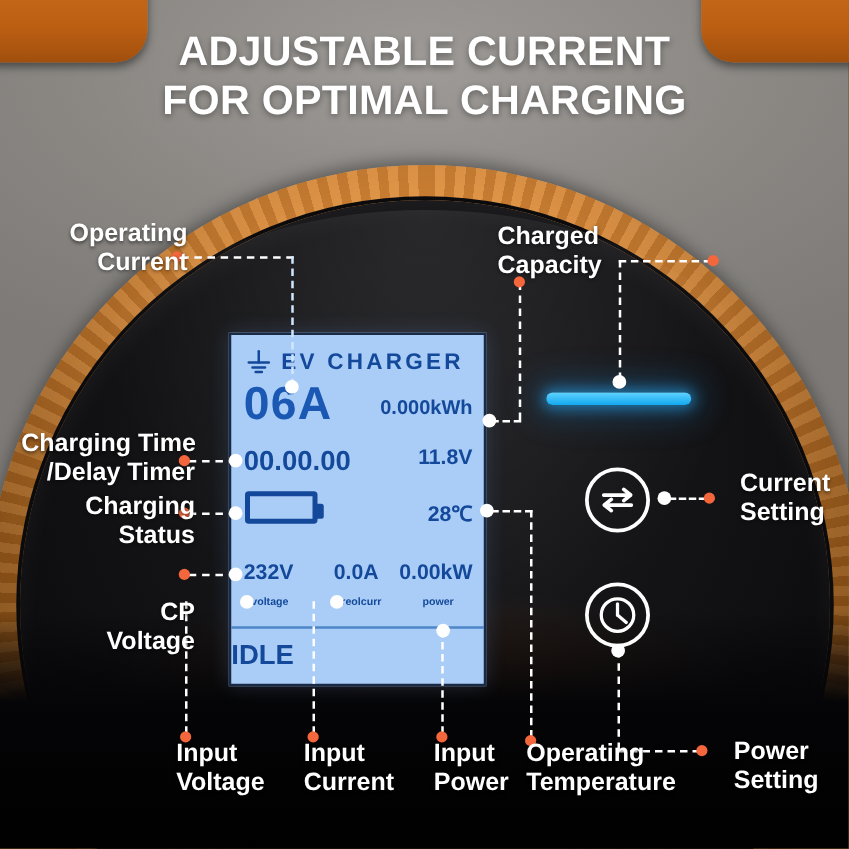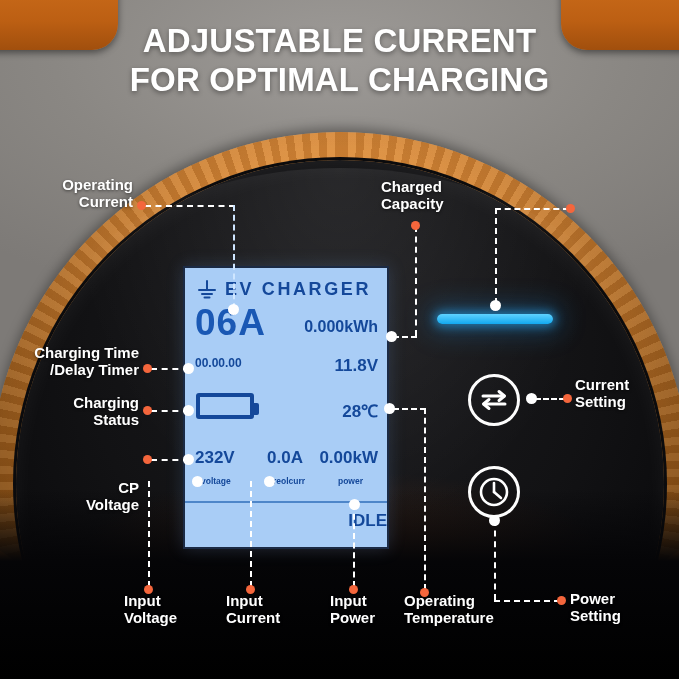--- a/index.html
+++ b/index.html
@@ -90,56 +90,56 @@
     border:2px solid #1b2a44;
     box-sizing:border-box;
     z-index:30;
     box-shadow:0 0 16px rgba(120,180,255,.18);
   }
   .lcd-txt{color:#14489a;font-weight:bold;position:absolute;white-space:nowrap;}
   .lcd-title{left:40px;top:11px;font-size:18px;letter-spacing:2.6px;}
   .gnd{position:absolute;left:11px;top:10px;width:22px;height:22px;}
   .amp{left:10px;top:34px;font-size:37px;letter-spacing:1px;color:#1a58b4;}
   .kwh{right:9px;top:50px;font-size:16px;color:#14489a;font-weight:bold;}
-  .timer{left:10px;top:88px;font-size:12px;}
+  .timer{left:10px;top:88px;font-size:22px;}
   .volt2{right:9px;top:88px;font-size:17px;}
   .temp{right:9px;top:131px;font-size:17px;}
   .batt{position:absolute;left:11px;top:125px;width:58px;height:26px;
         border:4px solid #14489a;border-radius:3px;box-sizing:border-box;background:#a9cdf6;}
   .batt:after{content:"";position:absolute;right:-9px;top:6px;width:6px;height:12px;background:#14489a;border-radius:0 2px 2px 0;}
   .row3{position:absolute;left:0;right:0;top:180px;height:26px;}
   .row3 span{position:absolute;font-size:17px;color:#14489a;font-weight:bold;}
   .r3a{left:10px;}.r3b{left:82px;}.r3c{right:9px;}
   .row4{position:absolute;left:0;right:0;top:208px;height:16px;}
   .row4 span{position:absolute;font-size:8.5px;color:#14489a;font-weight:bold;}
   .r4a{left:16px;}.r4b{left:88px;}.r4c{right:24px;}
   .lcd-div{position:absolute;left:0;right:0;top:233px;height:2px;background:#4e86c9;}
-  .idle{position:absolute;left:0;right:0;top:243px;text-align:right;font-size:17px;color:#14489a;font-weight:bold;}
+  .idle{position:absolute;left:0;right:0;top:243px;text-align:left;font-size:22px;color:#14489a;font-weight:bold;}
 
   
   .led{
     position:absolute;left:437px;top:314px;width:116px;height:10px;border-radius:6px;
     background:linear-gradient(180deg,#5fd2ff 0%,#12a8ef 100%);
     box-shadow:0 0 10px 3px rgba(40,170,245,.55), 0 0 26px 9px rgba(30,140,220,.30);
     z-index:30;
   }
 
   
   .btn{
     position:absolute;width:52px;height:52px;border-radius:50%;
     border:3px solid #fdfdfd;box-sizing:border-box;background:transparent;z-index:30;
   }
   .btn-current{left:468px;top:374px;}
   .btn-time{left:468px;top:466px;}
   .btn svg{position:absolute;left:0;top:0;}
 
   
   .lbl{
-    position:absolute;color:#fff;font-size:15px;font-weight:bold;line-height:1.16;
-    z-index:45;text-shadow:0 1px 3px rgba(0,0,0,.55);white-space:nowrap;
+    position:absolute;color:#fff;font-size:20px;font-weight:bold;line-height:1.16;
+    z-index:45;text-shadow:0 1px 3px rgba(0,0,0,.55);white-space:nowrap;padding-left:17px;
   }
   .lbl.r{text-align:right;}
 
   
   .dash-h{position:absolute;height:0;border-top:2px dashed #ffffff;z-index:35;}
   .dash-v{position:absolute;width:0;border-left:2px dashed #ffffff;z-index:35;}
   .dot-o{position:absolute;width:9px;height:9px;border-radius:50%;background:#f4663c;z-index:36;}
   .dot-w{position:absolute;width:11px;height:11px;border-radius:50%;background:#fff;z-index:36;}
   .dash-d{position:absolute;width:0;border-left:2px dashed #cfe6ff;z-index:36;}
 </style>

